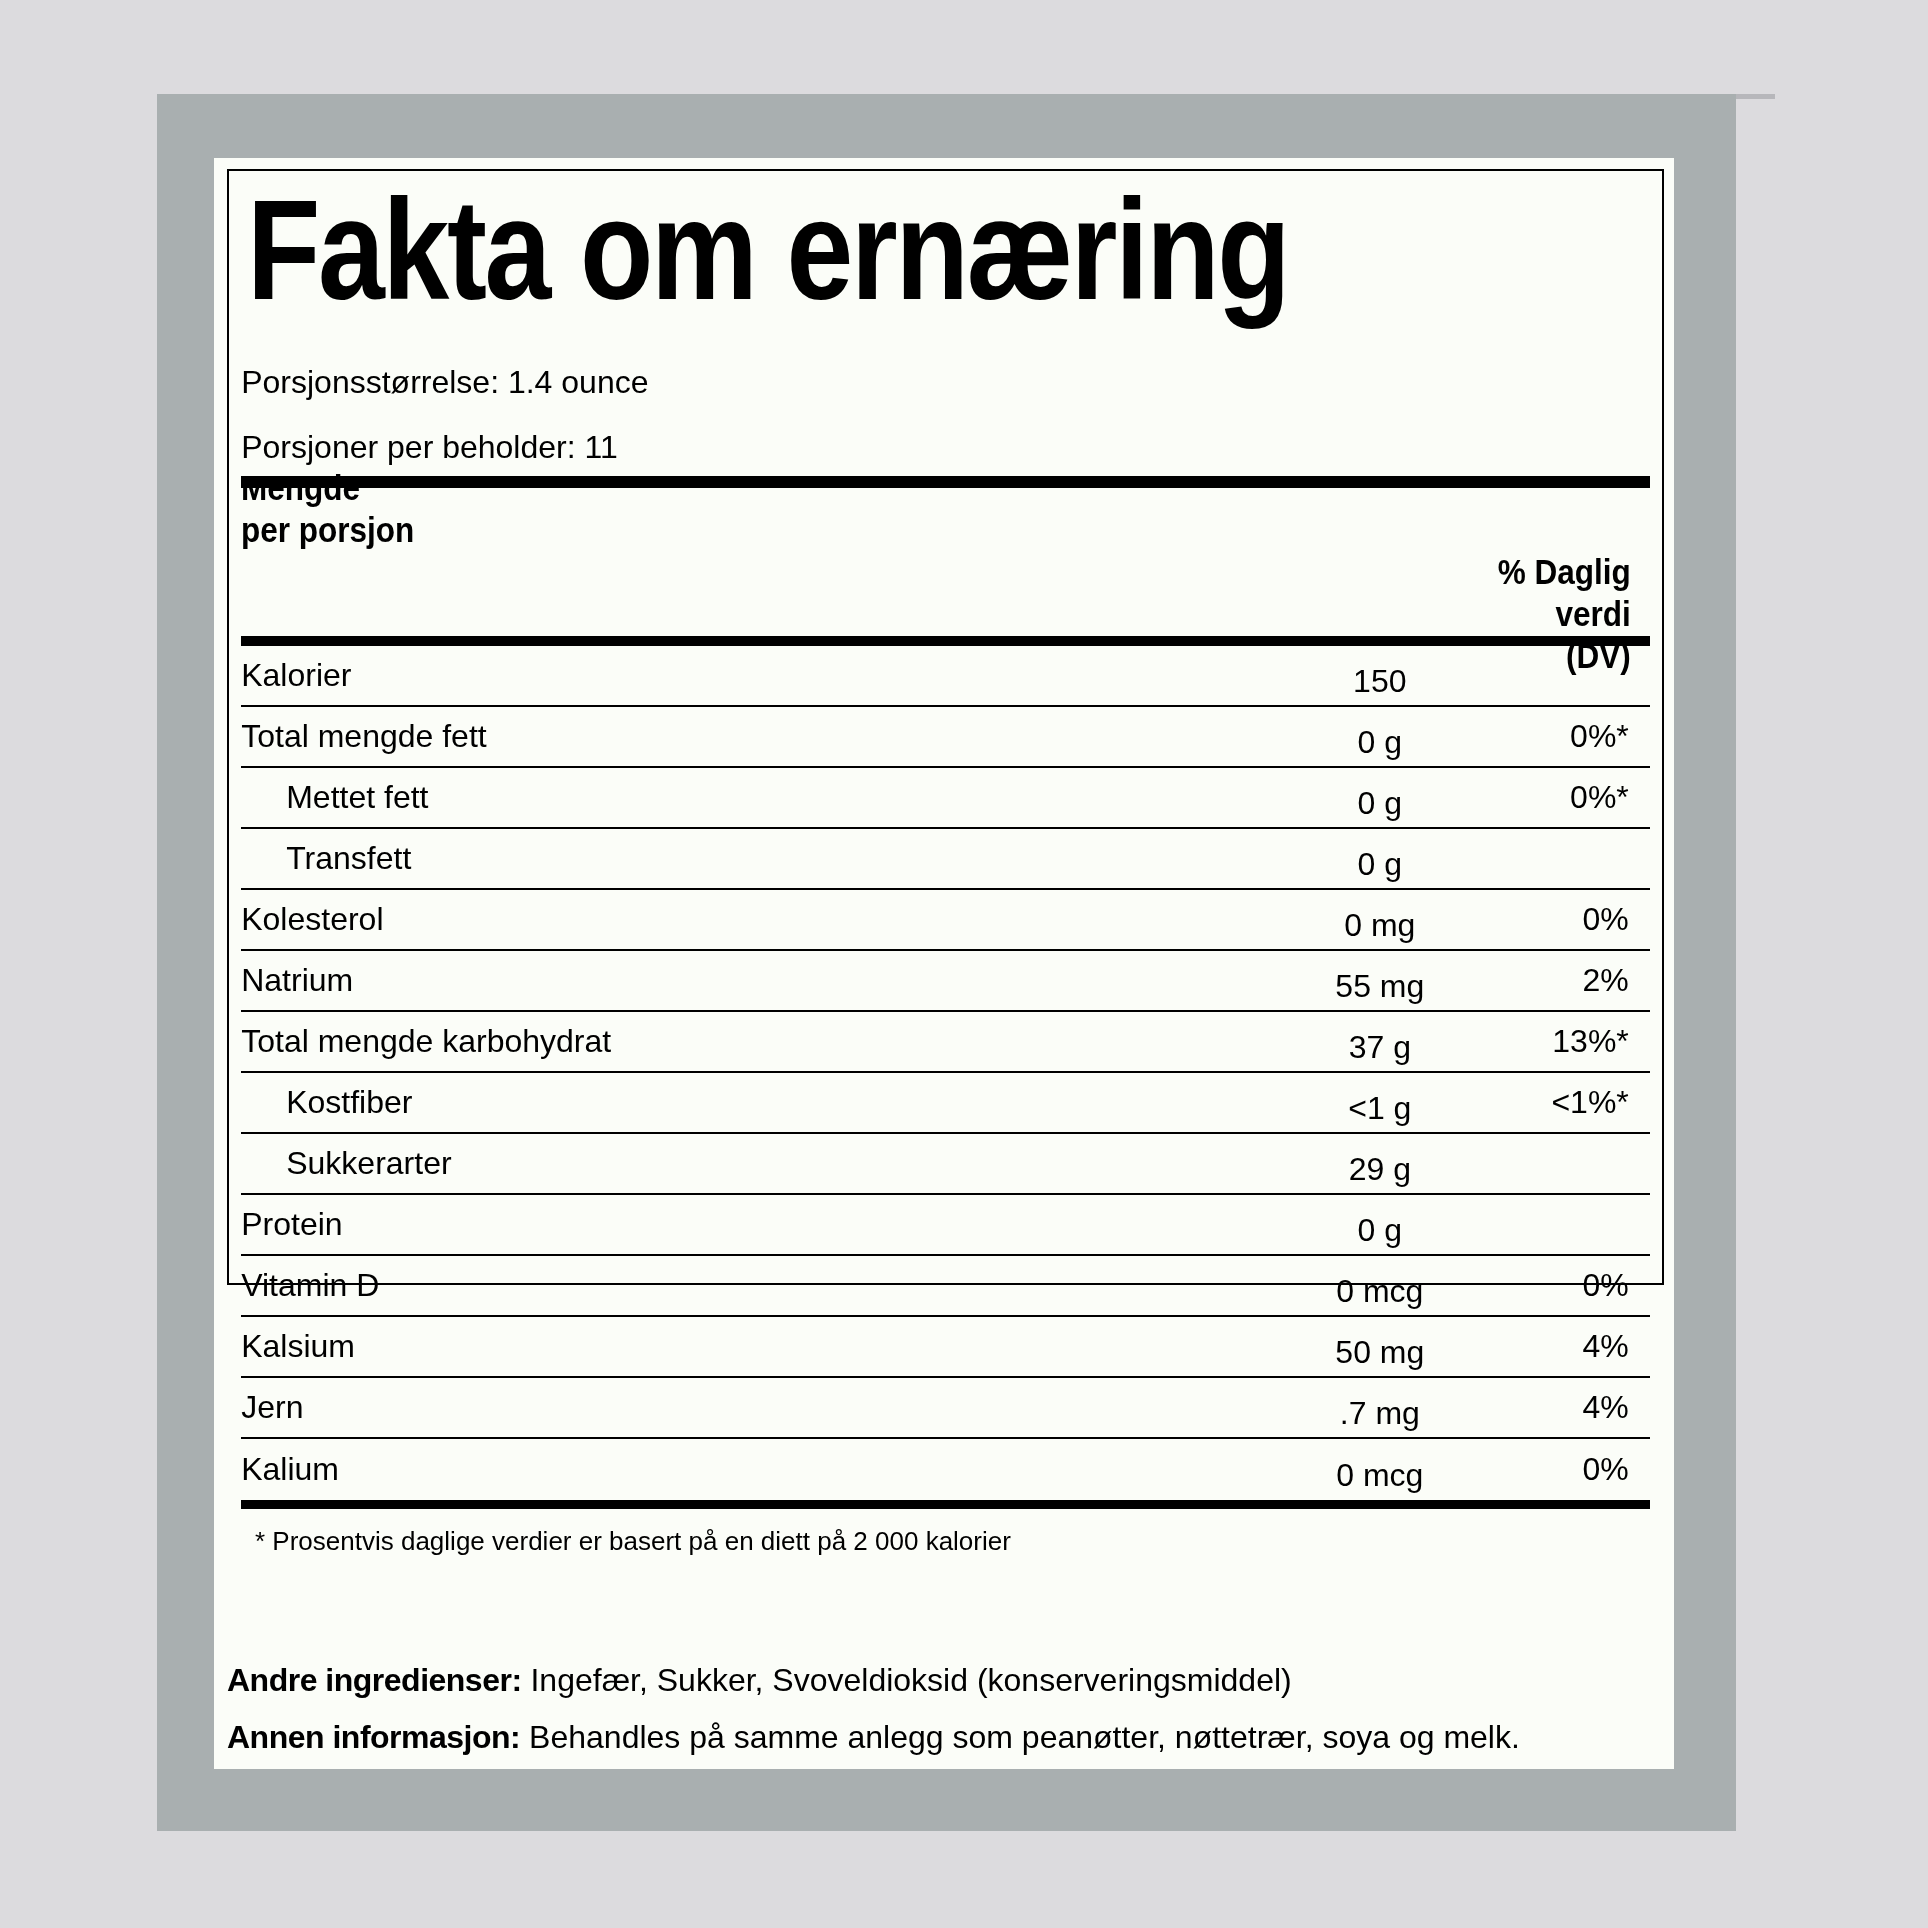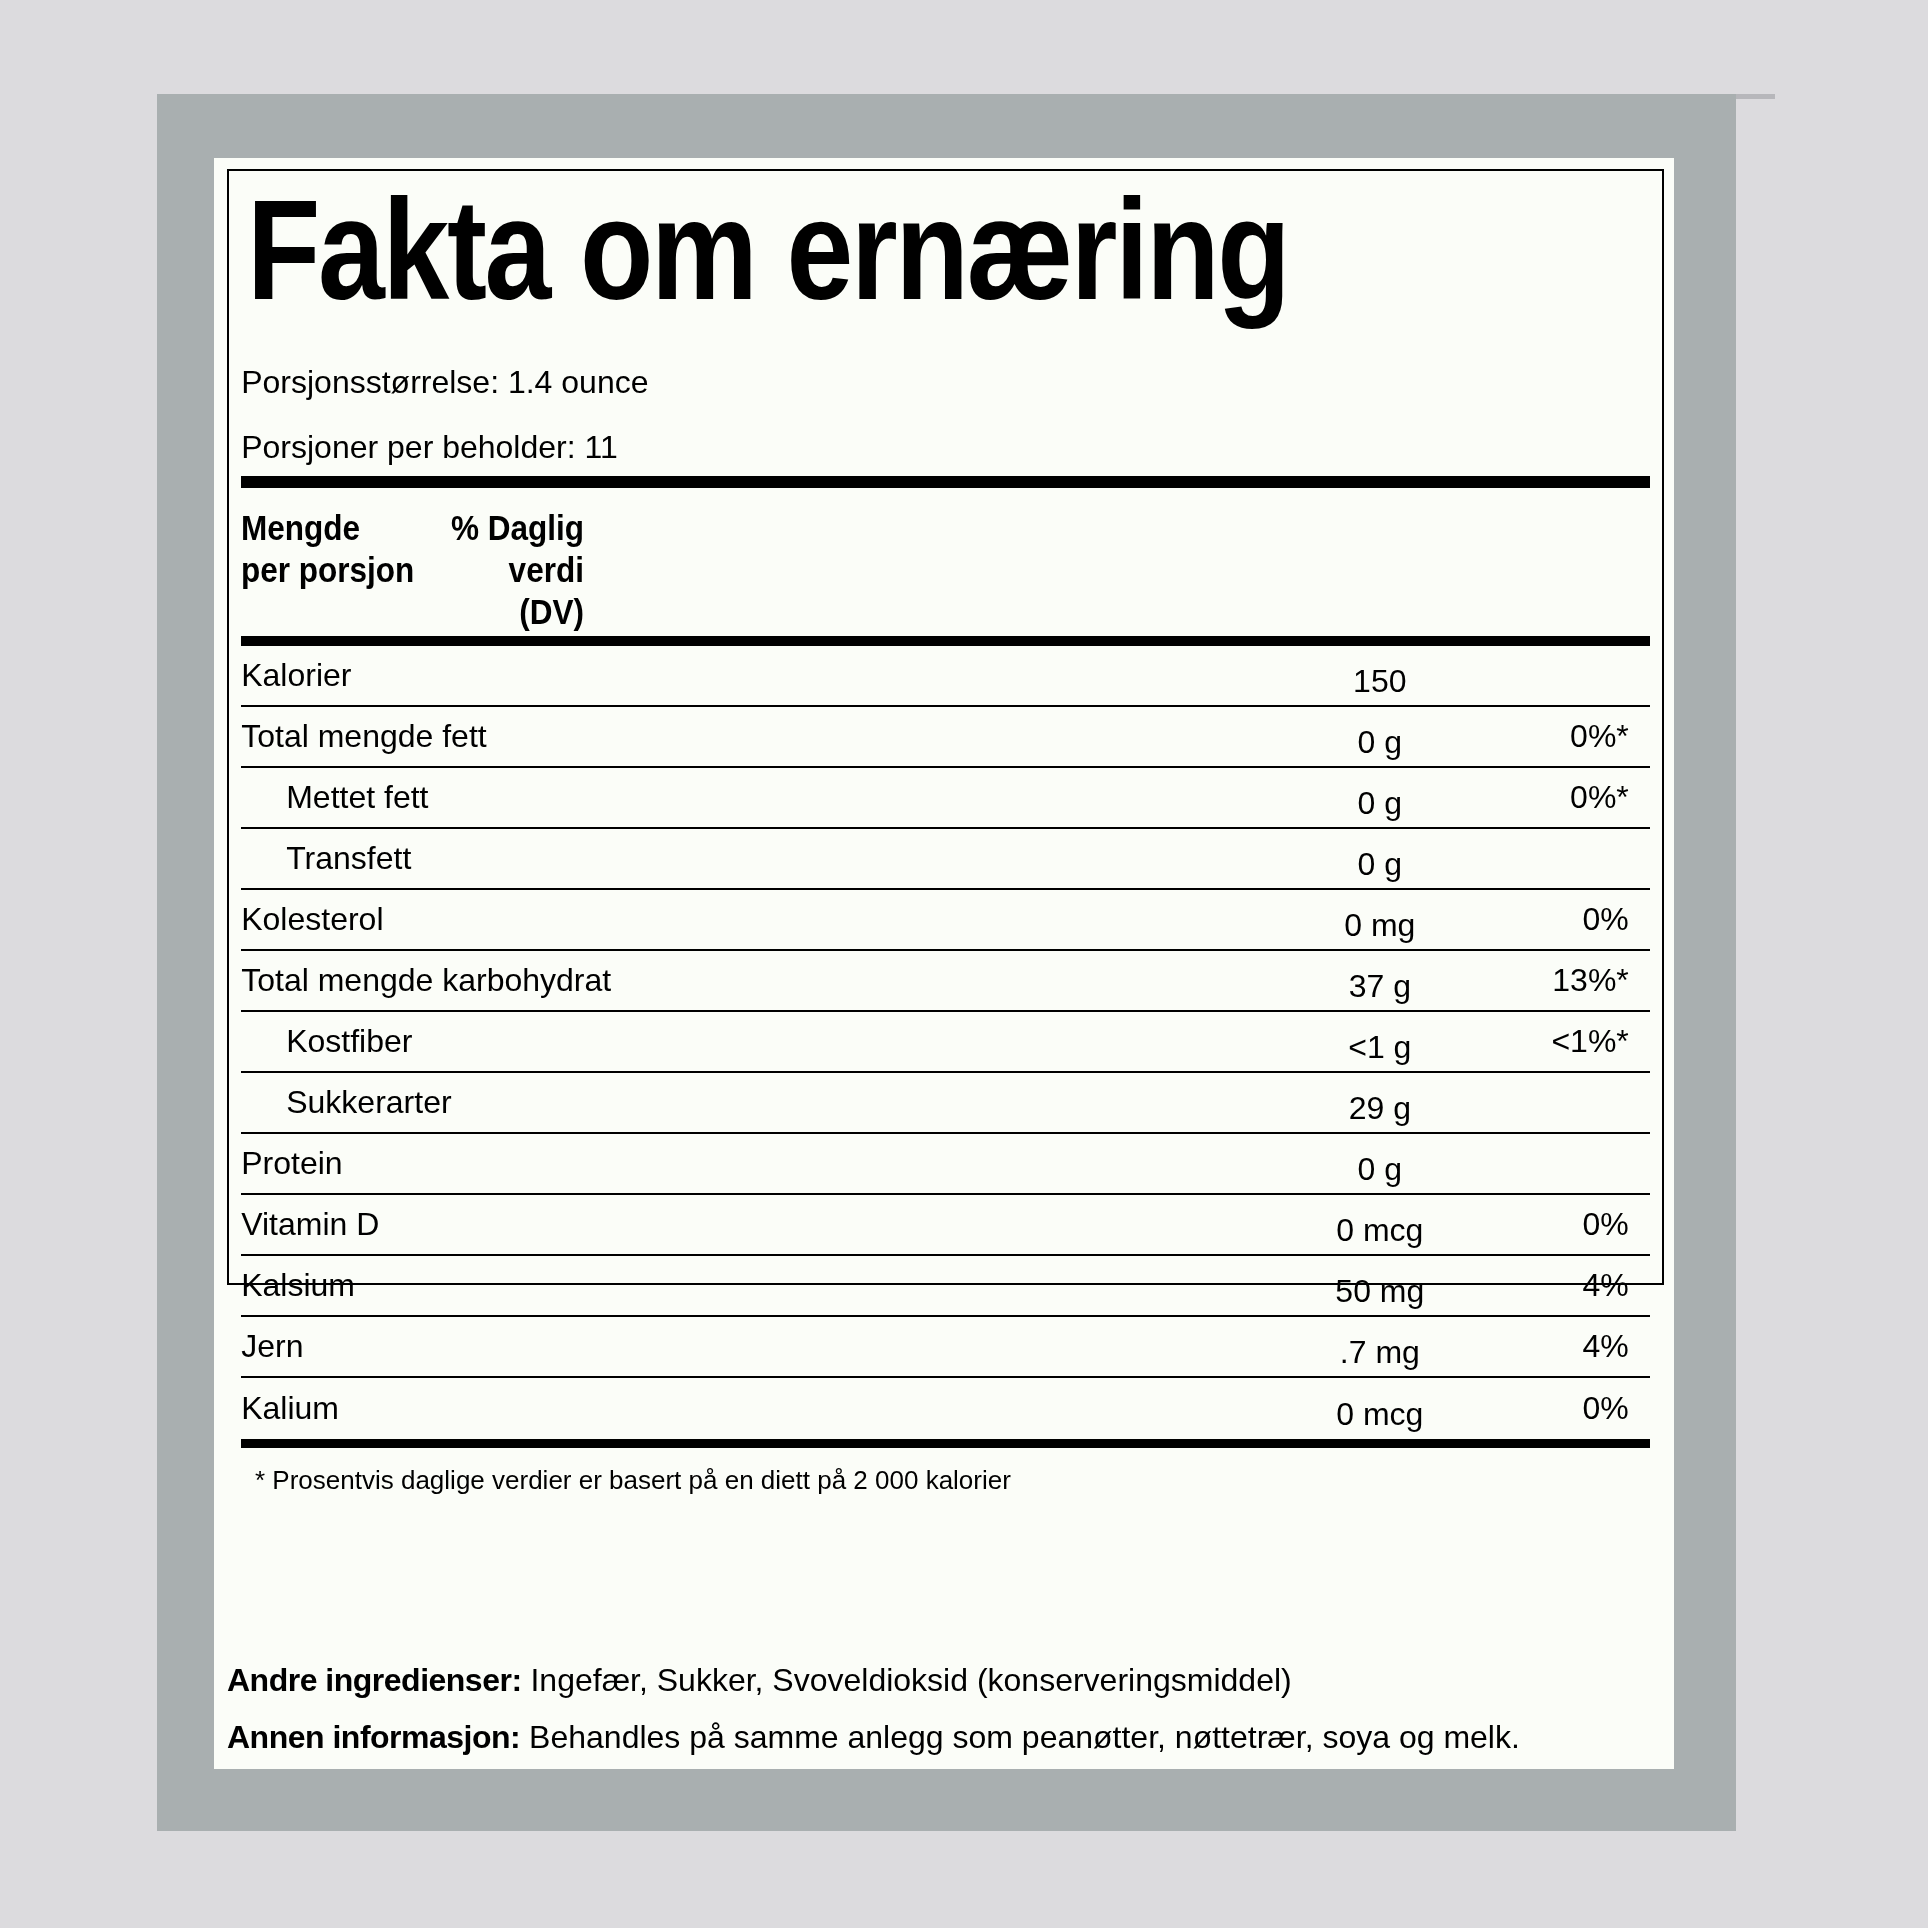--- a/index.html
+++ b/index.html
@@ -22,22 +22,22 @@
 
   .serving { margin-left:12.2px; font-size:32px; line-height:38px; }
   .serving-1 { margin-top:43px; }
   .serving-2 { margin-top:27px; }
 
   .bar { margin:0 12.2px; background:#000; }
   .bar-top    { height:12.2px; margin-top:10.4px; }
   .bar-mid    { height:9.4px; }
   .bar-bottom { height:9.4px; }
 
-  .head-row { display:flex; justify-content:flex-start; height:148px; margin:0 12.2px;
-              padding-top:19px; box-sizing:border-box; font-weight:bold; font-size:35px; line-height:42px; }
+  .head-row { display:flex; justify-content:center; height:148px; margin:0 12.2px;
+              padding-top:19px; box-sizing:border-box; font-weight:bold; font-size:35px; line-height:42px;flex-direction:column; }
   .head-left  { transform:scaleX(0.9); transform-origin:left top; white-space:nowrap; }
   .head-right { text-align:right; padding-right:21px; transform:scaleX(0.9); transform-origin:right top; white-space:nowrap; }
 
   .rows { margin:0 12.2px; }
   .row { display:flex; align-items:center; height:61px; box-sizing:border-box;
          border-bottom:2.8px solid #000; font-size:32px; }
   .row:last-child { border-bottom:none; }
   .row .lbl { flex:1; white-space:nowrap; }
   .row.indent .lbl { padding-left:45px; }
   .row .amt { width:282px; text-align:center; white-space:nowrap;margin-top:12px; }
@@ -101,20 +101,25 @@
               <div class="lbl">Transfett</div>
               <div class="amt">0 g</div>
               <div class="pct"></div>
             </div>
             <div class="row">
               <div class="lbl">Kolesterol</div>
               <div class="amt">0 mg</div>
               <div class="pct">0%</div>
             </div>
             <div class="row">
+              <div class="lbl">Natrium</div>
+              <div class="amt">55 mg</div>
+              <div class="pct">2%</div>
+            </div>
+            <div class="row">
               <div class="lbl">Total mengde karbohydrat</div>
               <div class="amt">37 g</div>
               <div class="pct">13%*</div>
             </div>
             <div class="row indent">
               <div class="lbl">Kostfiber</div>
               <div class="amt">&lt;1 g</div>
               <div class="pct">&lt;1%*</div>
             </div>
             <div class="row indent">

